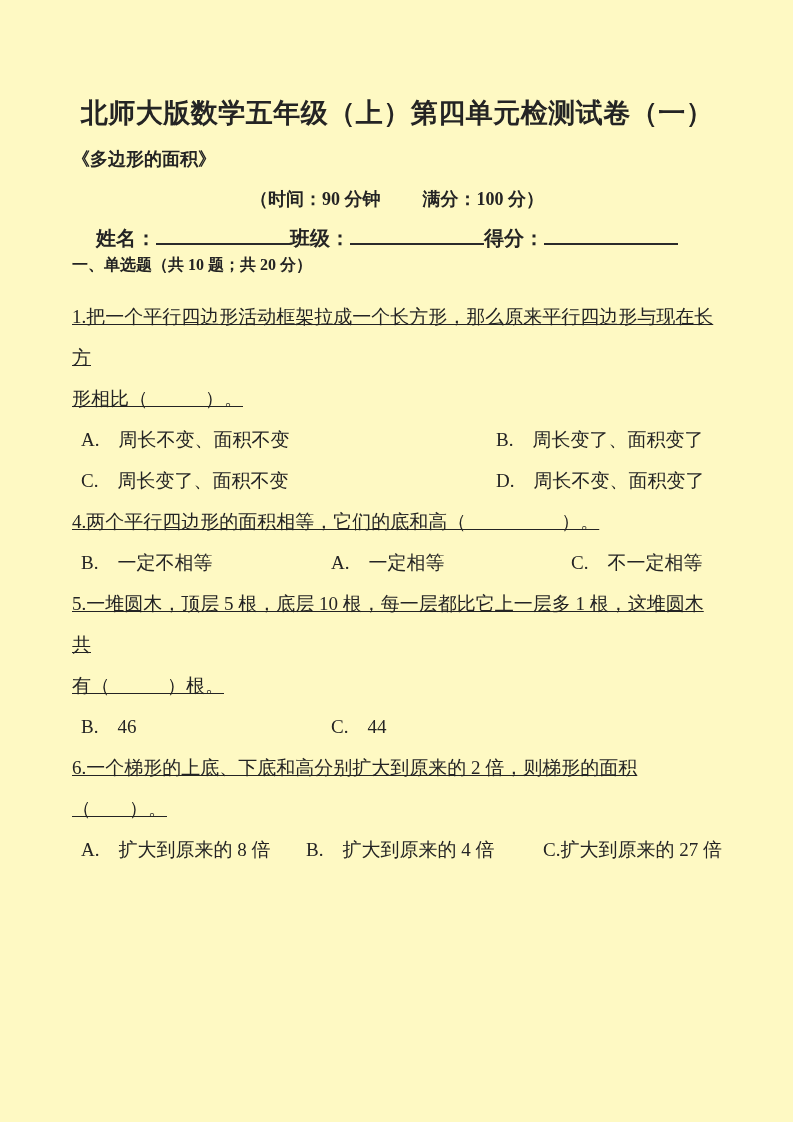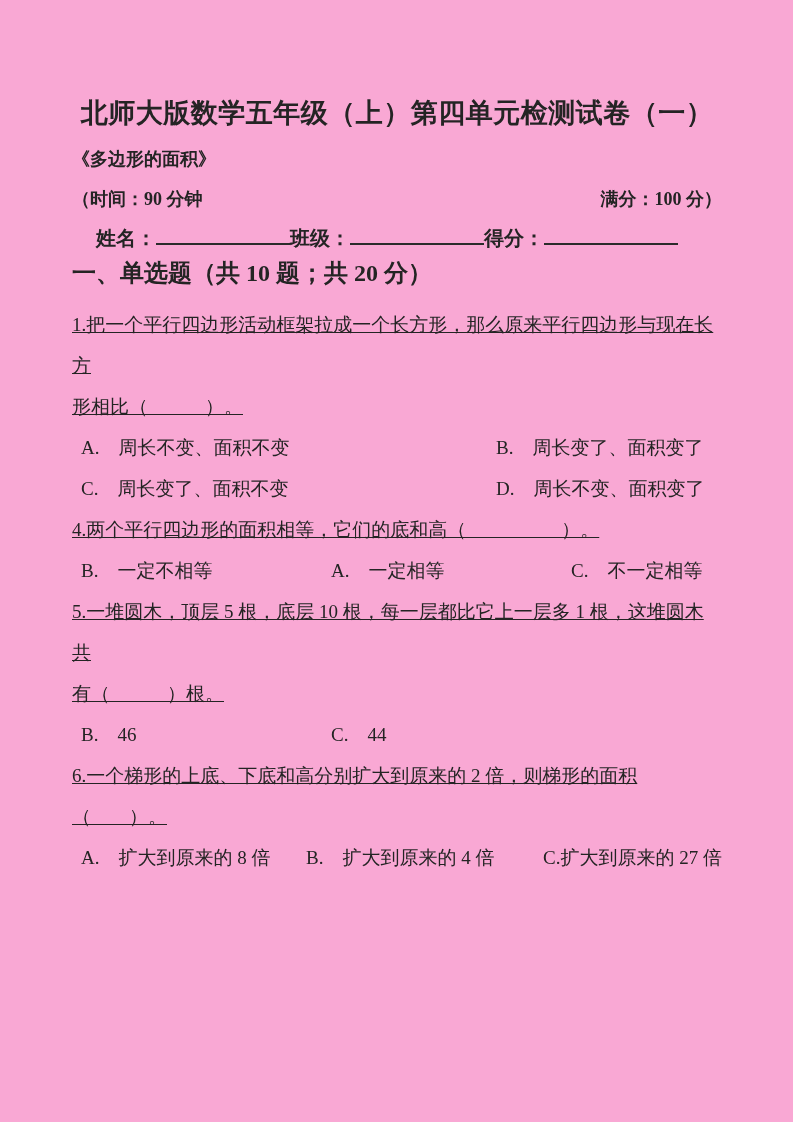--- a/index.html
+++ b/index.html
@@ -1,20 +1,20 @@
 <!DOCTYPE html>
 <html lang="zh"><head>
 <meta charset="utf-8">
 <style>
   html,body { margin:0; padding:0; background:#e8e8e8; }
   .page {
     position:relative;
     width:793px; height:1122px;
     margin:0 auto;
-    background:#f9a8d4;
+    background:#fef9c3;
     font-family:"Liberation Serif","DejaVu Serif",serif;
     color:#242424;
     overflow:hidden;
     box-sizing:border-box;
   }
   .content { padding:0 71px 0 72px; }
 
   .title {
     margin-top:96px;
     text-align:center;
@@ -26,21 +26,21 @@
   .subtitle {
     margin-top:16px;
     text-align:left;
     font-size:18px;
     font-weight:bold;
     line-height:26px;
   }
   .meta {
     margin-top:14px;
     display:flex;
-    justify-content:space-between;
+    justify-content:center;
     gap:42px;
     font-size:18px;
     font-weight:bold;
     line-height:26px;
   }
   .namerow {
     margin-top:11px;
     padding-left:24px;
     display:flex;
     align-items:baseline;
@@ -48,22 +48,22 @@
     font-weight:bold;
     height:28px;
   }
   .blankline {
     display:inline-block;
     width:134px;
     height:20px;
     border-bottom:2px solid #2b2b2b;
   }
   .section-header {
-    margin-top:8px;
-    font-size:24px;
+    margin-top:0;
+    font-size:16px;
     font-weight:bold;
     line-height:28px;
   }
   .questions { margin-top:17px; font-size:19px; }
   .line { line-height:41px; min-height:41px; margin:0;text-decoration:underline; }
   .opts { display:grid; padding-left:9px; }
   .opts-2col { grid-template-columns:415px 1fr; }
   .opts-3col { grid-template-columns:250px 240px 1fr; }
   .opts-3col-wide { grid-template-columns:225px 237px 1fr; }
   .opt { line-height:41px; white-space:nowrap; }

